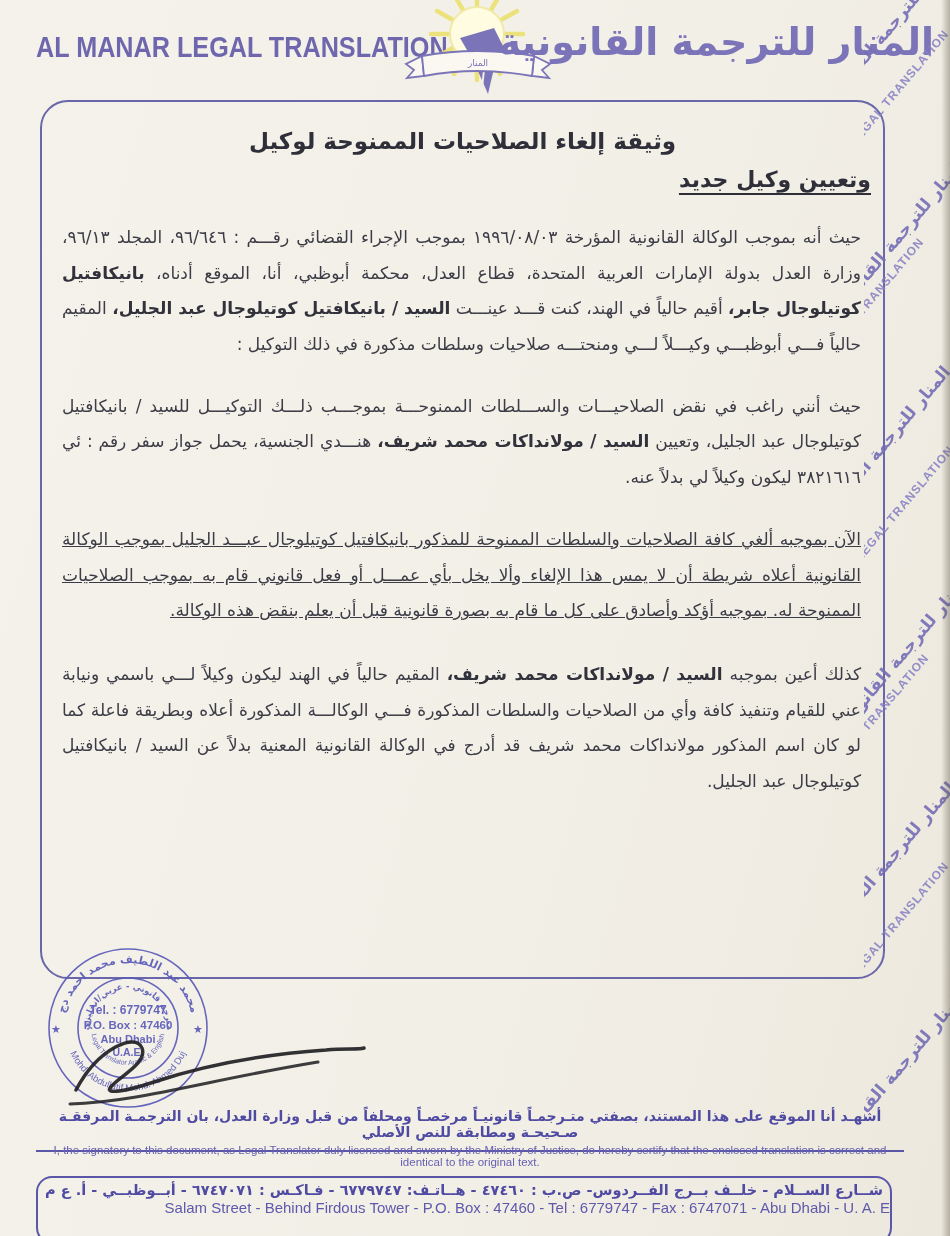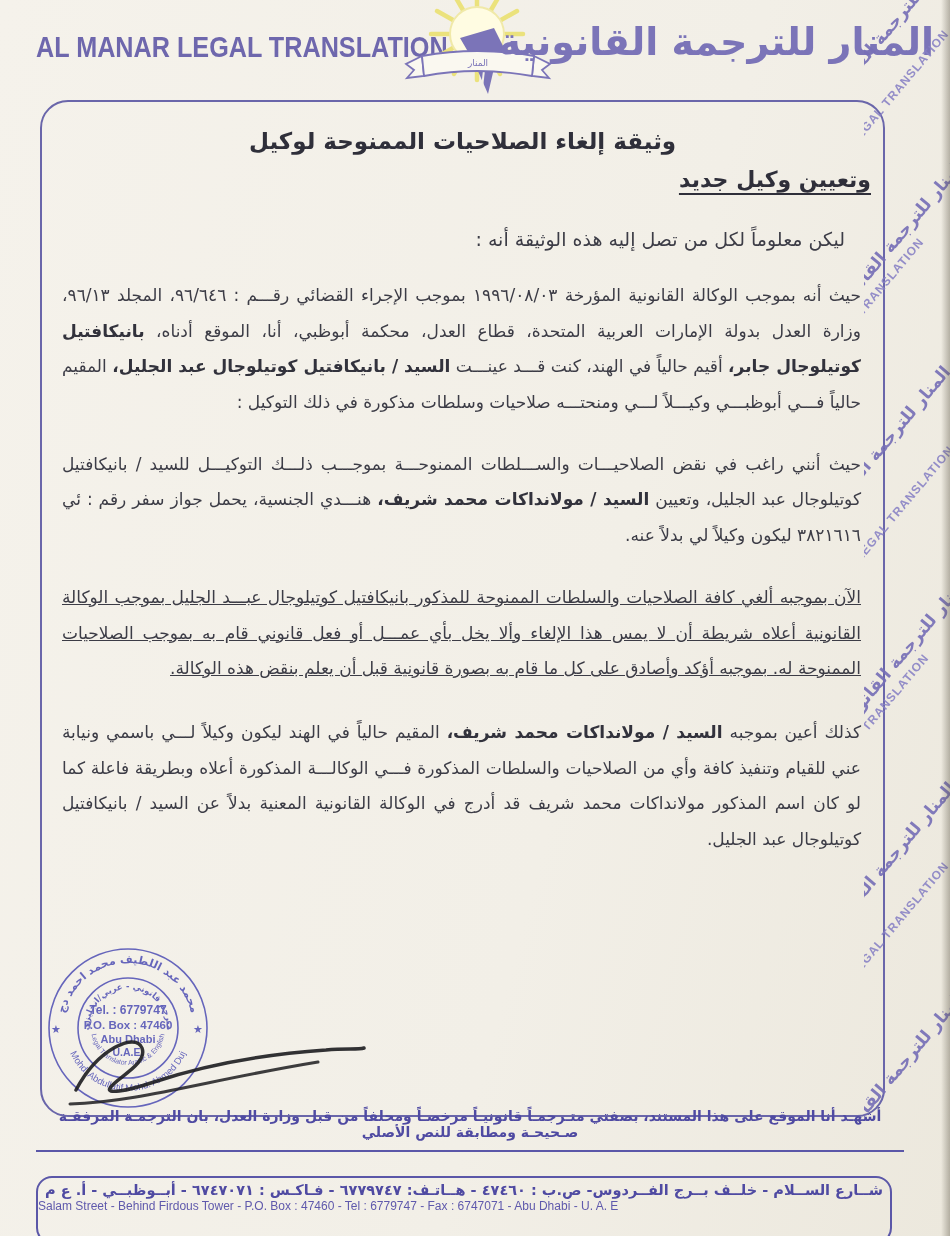--- a/index.html
+++ b/index.html
@@ -18,21 +18,21 @@
 
   
   .hdr-en { position:absolute; top:30px; left:36px; font-family:"Liberation Sans",sans-serif;
             font-weight:bold; font-size:30px; color:#6e67ad; transform:scaleX(.84);
             transform-origin:left center; white-space:nowrap; }
   .hdr-ar { position:absolute; top:20px; right:16px; direction:rtl; font-weight:bold;
             font-size:38px; color:#7b74b8; white-space:nowrap; }
   .logo { position:absolute; left:402px; top:0; }
 
   
-  .doc-box { position:absolute; left:40px; top:100px; width:845px; height:1017px;
+  .doc-box { position:absolute; left:40px; top:100px; width:845px; height:879px;
              border:2px solid #6a66aa; border-radius:28px; overflow:hidden; }
   .t1 { margin:26px 12px 0; text-align:center; direction:rtl; font-size:23px; font-weight:bold; color:#2f2f3a; }
   .t2 { margin:13px 12px 0; text-align:right; direction:rtl; font-size:22px; font-weight:bold; color:#2f2f3a;
         text-decoration:underline; text-decoration-thickness:2px; text-underline-offset:6px; }
   .intro { margin:36px 38px 0 0; direction:rtl; text-align:right; font-size:19px; color:#3c3c46; }
   .para { margin:28px 22px 0 20px; direction:rtl; text-align:justify; font-size:17px;
           line-height:2.1; color:#3c3c46; }
   .para.p2 { margin-top:26px; }
   .para.p3 { margin-top:26px;text-decoration:underline; }
   .para.p4 { }
@@ -45,21 +45,21 @@
   .cert { position:absolute; left:36px; right:46px; top:1104px; height:48px; padding-top:4px;
           border-bottom:2px solid #5b57a8; z-index:2; }
   .cert-ar { text-align:center; direction:rtl; font-size:14px; font-weight:bold; color:#4f4aa2; }
   .cert-en { text-align:center; font-size:11.5px; color:#6761b0; margin-top:4px;
              font-family:"Liberation Sans",sans-serif; }
 
   
   .addr { position:absolute; left:36px; top:1176px; width:856px; height:68px;
           border:2px solid #5b57a8; border-radius:16px; padding-top:4px; z-index:2; }
   .addr-ar { text-align:center; direction:rtl; font-size:14.5px; font-weight:bold; color:#4f4aa2; }
-  .addr-en { text-align:left; font-size:12px; color:#5f59ac; margin-top:1px;
+  .addr-en { text-align:right; font-size:15px; color:#5f59ac; margin-top:1px;
              font-family:"Liberation Sans",sans-serif; }
 </style>
 </head>
 <body>
 
 <div class="page">
 
   <div class="wm">
 
     <span class="wm-ar" style="top:88px;left:-30px">المنار للترجمة القانونية</span>
@@ -101,21 +101,20 @@
       <path d="M20 56 Q75 46 132 56 L130 76 Q75 66 22 76 Z"></path>
     </g>
     <text x="76" y="66" text-anchor="middle" font-size="9" fill="#7b74b8">المنار</text>
   </svg>
 
   <div class="hdr-ar">المنار للترجمة القانونية</div>
 
   <main class="doc-box">
     <h1 class="t1">وثيقة إلغاء الصلاحيات الممنوحة لوكيل</h1>
     <h2 class="t2">وتعيين وكيل جديد</h2>
-    <p class="intro">ليكن معلوماً لكل من تصل إليه هذه الوثيقة أنه :</p>
 
     <p class="para p1"><span>حيث أنه بموجب الوكالة القانونية المؤرخة ١٩٩٦/٠٨/٠٣ بموجب الإجراء القضائي رقـــم : ٩٦/٦٤٦، المجلد ٩٦/١٣، وزارة العدل بدولة الإمارات العربية المتحدة، قطاع العدل، محكمة أبوظبي، أنا، الموقع أدناه، </span><span class="b">بانيكافتيل كوتيلوجال جابر،</span><span> أقيم حالياً في الهند، كنت قـــد عينـــت </span><span class="b">السيد / بانيكافتيل كوتيلوجال عبد الجليل،</span><span> المقيم حالياً فـــي أبوظبـــي وكيـــلاً لـــي ومنحتـــه صلاحيات وسلطات مذكورة في ذلك التوكيل :</span></p>
 
     <p class="para p2"><span>حيث أنني راغب في نقض الصلاحيـــات والســـلطات الممنوحـــة بموجـــب ذلـــك التوكيـــل للسيد / بانيكافتيل كوتيلوجال عبد الجليل، وتعيين </span><span class="b">السيد / مولانداكات محمد شريف،</span><span> هنـــدي الجنسية، يحمل جواز سفر رقم : ئي ٣٨٢١٦١٦ ليكون وكيلاً لي بدلاً عنه.</span></p>
 
     <p class="para p3"><span>الآن بموجبه ألغي كافة الصلاحيات والسلطات الممنوحة للمذكور بانيكافتيل كوتيلوجال عبـــد الجليل بموجب الوكالة القانونية أعلاه شريطة أن لا يمس هذا الإلغاء وألا يخل بأي عمـــل أو فعل قانوني قام به بموجب الصلاحيات الممنوحة له. بموجبه أؤكد وأصادق على كل ما قام به بصورة قانونية قبل أن يعلم بنقض هذه الوكالة.</span></p>
 
     <p class="para p4"><span>كذلك أعين بموجبه </span><span class="b">السيد / مولانداكات محمد شريف،</span><span> المقيم حالياً في الهند ليكون وكيلاً لـــي باسمي ونيابة عني للقيام وتنفيذ كافة وأي من الصلاحيات والسلطات المذكورة فـــي الوكالـــة المذكورة أعلاه وبطريقة فاعلة كما لو كان اسم المذكور مولانداكات محمد شريف قد أدرج في الوكالة القانونية المعنية بدلاً عن السيد / بانيكافتيل كوتيلوجال عبد الجليل.</span></p>
   </main>
 
@@ -146,20 +145,21 @@
     </g>
   </svg>
 
   <svg class="signature" width="320" height="100" viewBox="0 0 320 100">
     <path d="M18 72 C40 30 78 14 84 30 C90 46 58 60 52 70 C48 76 66 74 96 64 C150 46 210 36 268 32 C288 30 300 32 306 30" stroke="#1c1c1f" stroke-width="3.5" fill="none" stroke-linecap="round" opacity="0.9"></path>
     <path d="M12 86 C80 84 150 62 260 44" stroke="#1c1c1f" stroke-width="3" fill="none" stroke-linecap="round" opacity="0.85"></path>
   </svg>
 
   <div class="cert">
     <div class="cert-ar">أشهـد أنا الموقع على هذا المستند، بصفتي متـرجمـاً قانونيـاً مرخصـاً ومحلفاً من قبل وزارة العدل، بان الترجمـة المرفقـة صـحيحـة ومطابقة للنص الأصلي</div>
+    <div class="cert-en">I, the signatory to this document, as Legal Translator duly licensed and sworn by the Ministry of Justice, do hereby certify that the enclosed translation is correct and identical to the original text.</div>
   </div>
 
   <div class="addr">
     <div class="addr-ar">شــارع الســلام - خلــف بــرج الفــردوس- ص.ب : ٤٧٤٦٠ - هــاتـف: ٦٧٧٩٧٤٧ - فـاكـس : ٦٧٤٧٠٧١ - أبــوظبــي - أ. ع م</div>
     <div class="addr-en">Salam Street - Behind Firdous Tower - P.O. Box : 47460 - Tel : 6779747 - Fax : 6747071 - Abu Dhabi - U. A. E</div>
   </div>
 
 </div>
 
 </body></html>

